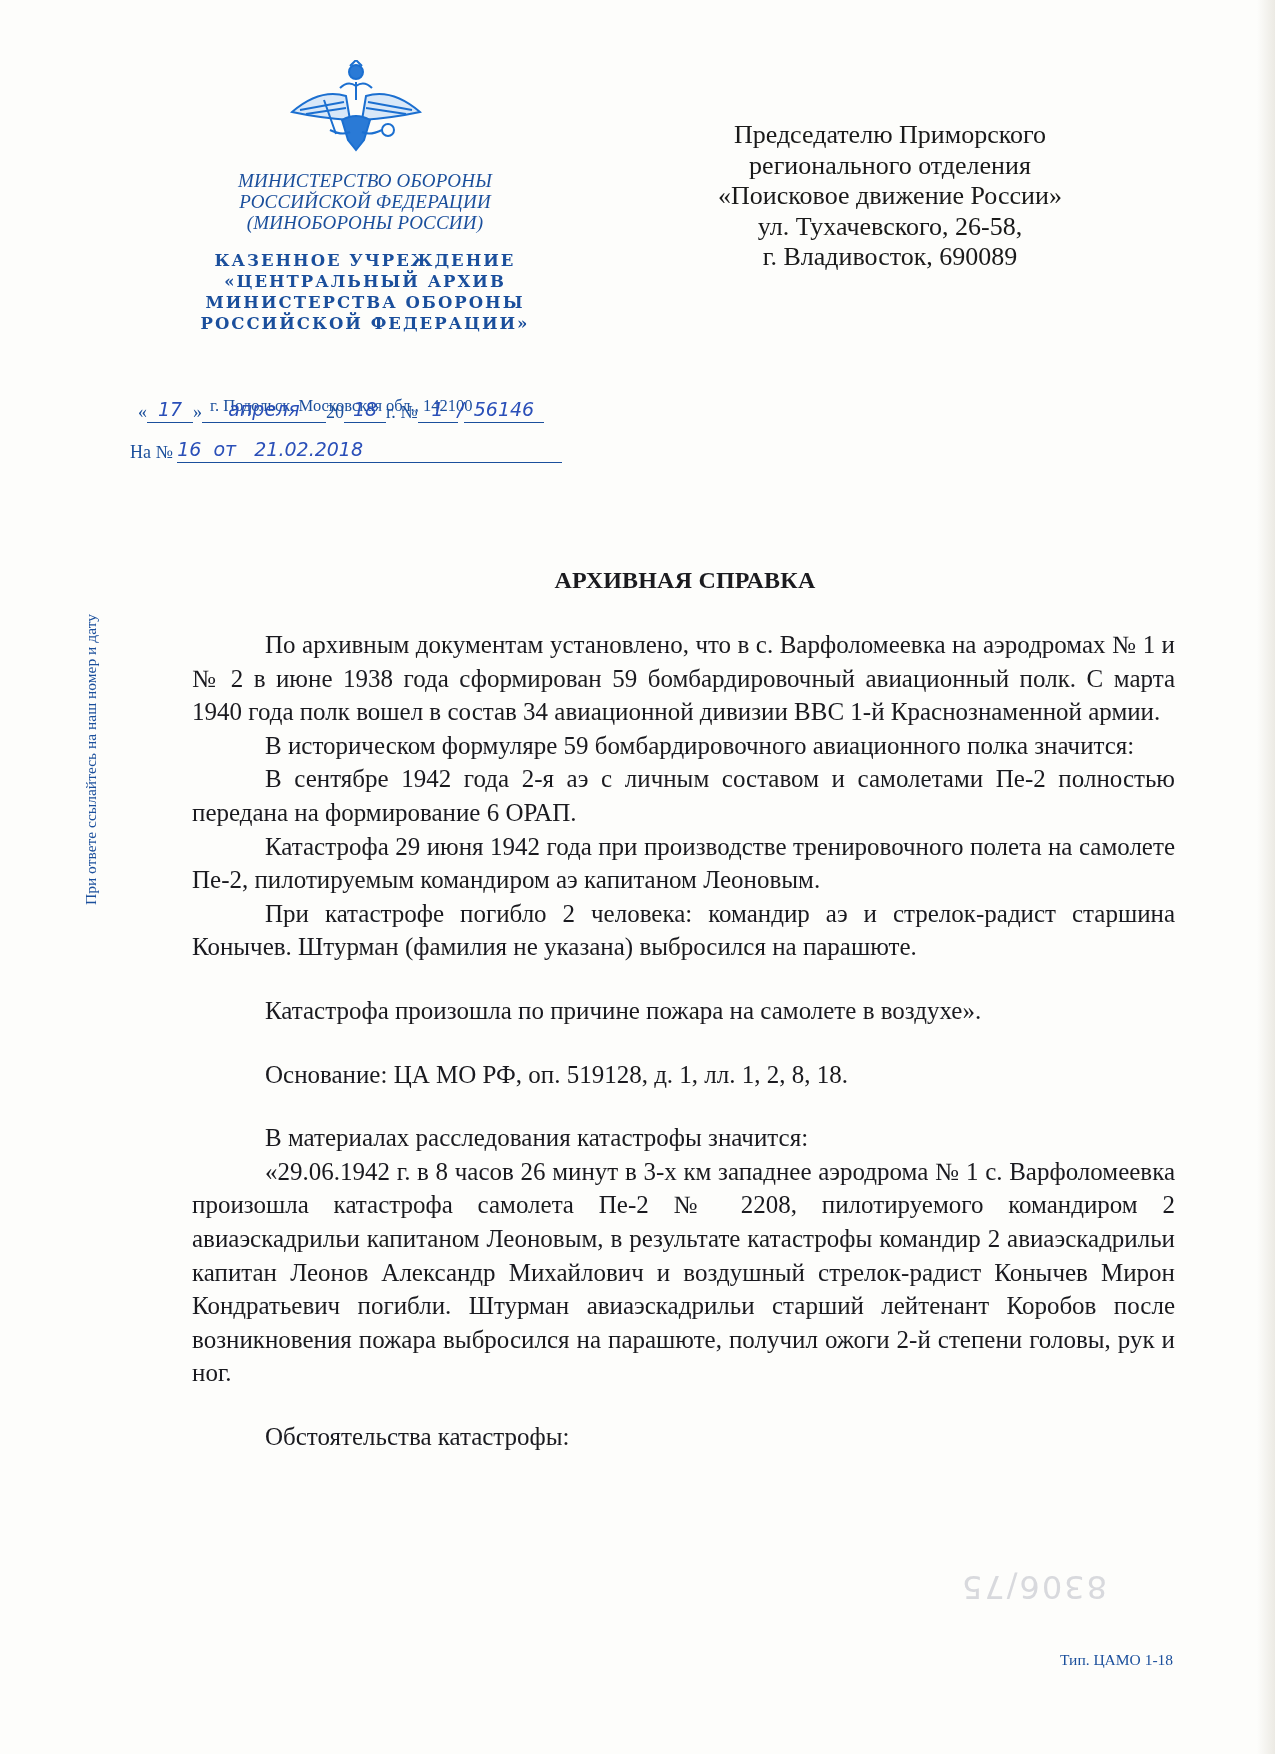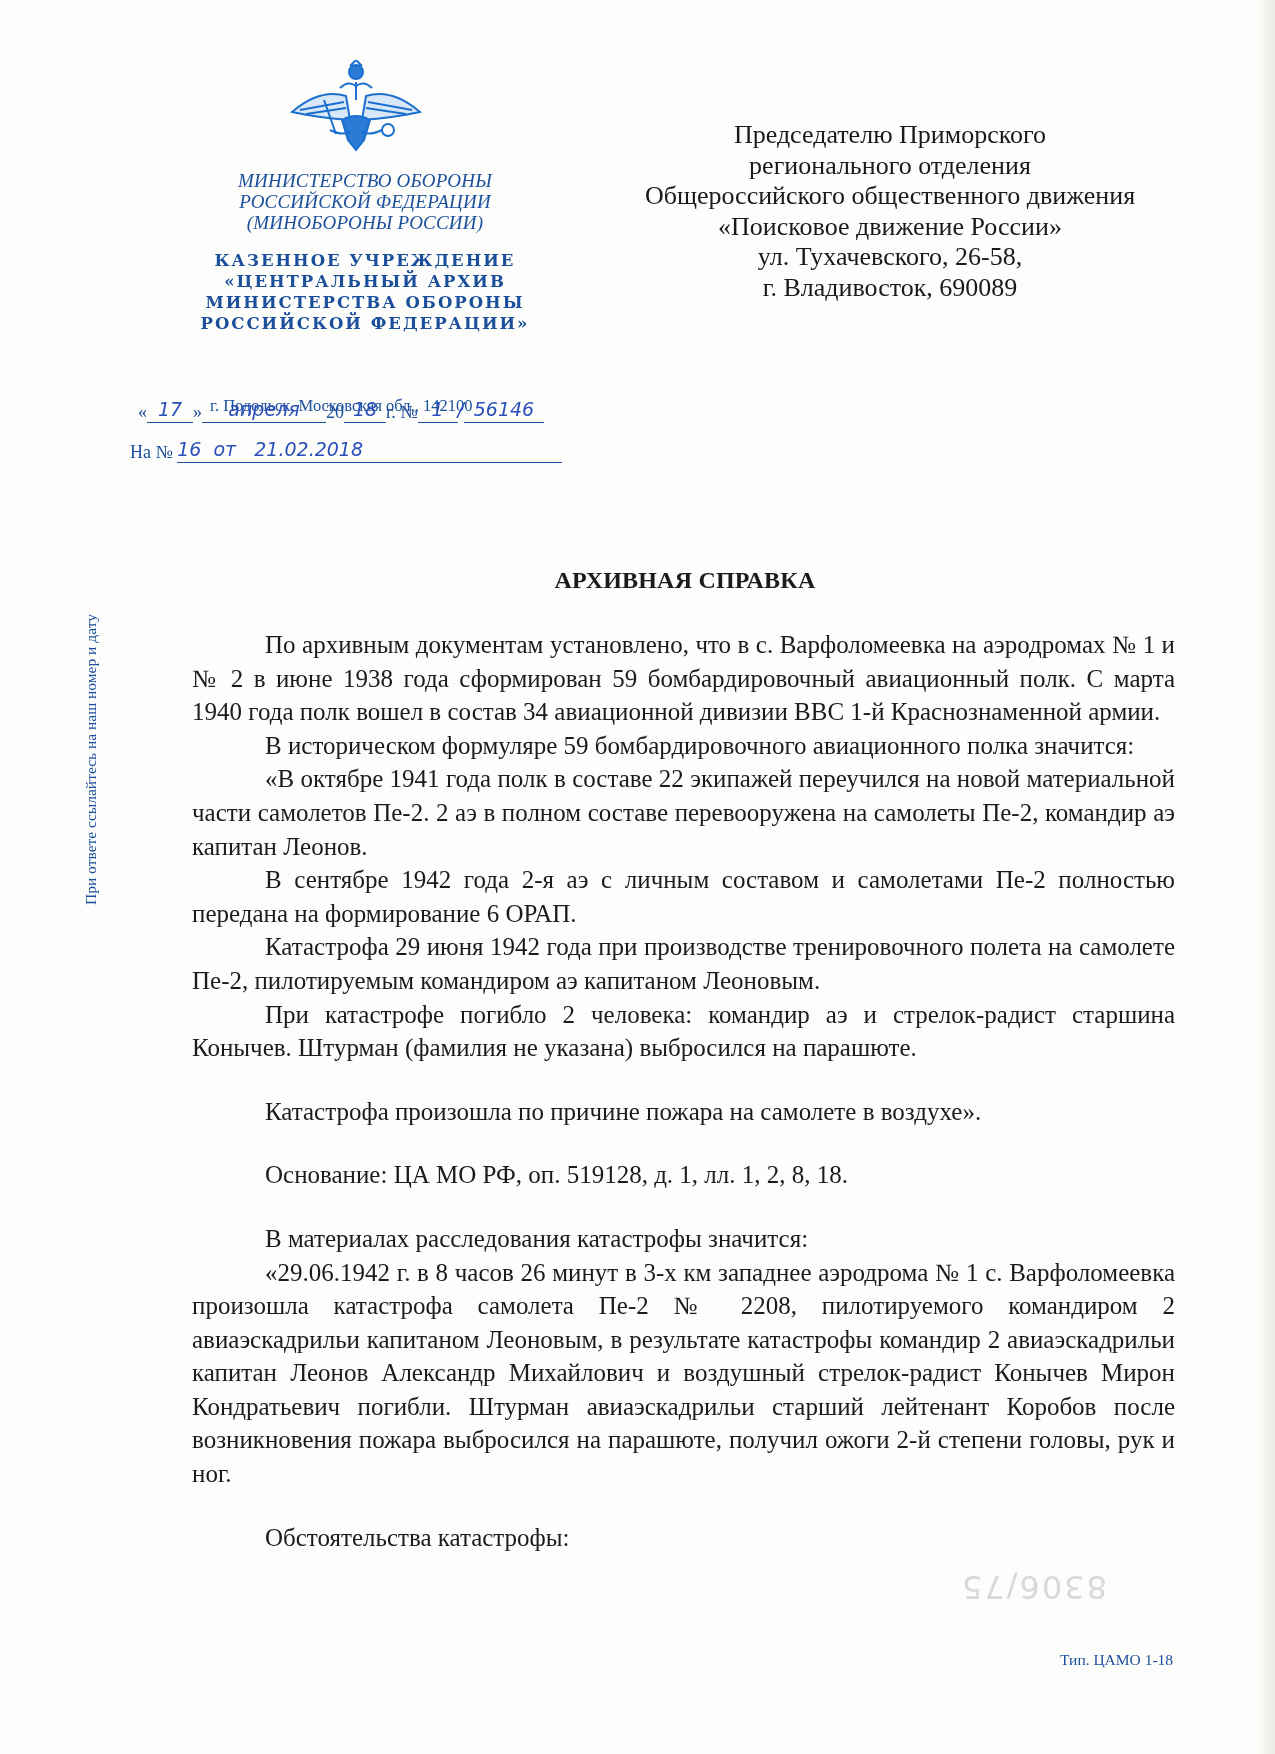--- a/index.html
+++ b/index.html
@@ -124,34 +124,32 @@
   </div>
   <div class="on-line">
     <span>На  №</span>
     <span class="field" style="width:385px; text-align:left"><span class="hw" style="white-space:pre">16  от   21.02.2018</span></span>
   </div>
 </div>
 
 <div class="recipient">
   <div>Председателю Приморского</div>
   <div>регионального отделения</div>
-  <div>Общероссийского общественного движения</div>
   <div>«Поисковое движение России»</div>
   <div>ул. Тухачевского, 26-58,</div>
   <div>г. Владивосток, 690089</div>
 </div>
 
 <div class="margin-note">При ответе ссылайтесь на наш номер и дату</div>
 
 <div class="doc-title">АРХИВНАЯ СПРАВКА</div>
 
 <div class="body-text">
   <p>По архивным документам установлено, что в с. Варфоломеевка на аэродромах № 1 и № 2 в июне 1938 года сформирован 59 бомбардировочный авиационный полк. С марта 1940 года полк вошел в состав 34 авиационной дивизии ВВС 1-й Краснознаменной армии.</p>
   <p>В историческом формуляре 59 бомбардировочного авиационного полка значится:</p>
-  <p>«В октябре 1941 года полк в составе 22 экипажей переучился на новой материальной части самолетов Пе-2. 2 аэ в полном составе перевооружена на самолеты Пе-2, командир аэ капитан Леонов.</p>
   <p>В сентябре 1942 года 2-я аэ с личным составом и самолетами Пе-2 полностью передана на формирование 6 ОРАП.</p>
   <p>Катастрофа 29 июня 1942 года при производстве тренировочного полета на самолете Пе-2, пилотируемым командиром аэ капитаном Леоновым.</p>
   <p>При катастрофе погибло 2 человека: командир аэ и стрелок-радист старшина Конычев. Штурман (фамилия не указана) выбросился на парашюте.</p>
   <p class="left">Катастрофа произошла по причине пожара на самолете в воздухе».</p>
   <p class="left">Основание: ЦА МО РФ, оп. 519128, д. 1, лл. 1, 2, 8, 18.</p>
   <p class="left">В материалах расследования катастрофы значится:</p>
   <p>«29.06.1942 г. в 8 часов 26 минут в 3-х км западнее аэродрома № 1 с. Варфоломеевка произошла катастрофа самолета Пе-2 № 2208, пилотируемого командиром 2 авиаэскадрильи капитаном Леоновым, в результате катастрофы командир 2 авиаэскадрильи капитан Леонов Александр Михайлович и воздушный стрелок-радист Конычев Мирон Кондратьевич погибли. Штурман авиаэскадрильи старший лейтенант Коробов после возникновения пожара выбросился на парашюте, получил ожоги 2-й степени головы, рук и ног.</p>
   <p class="left">Обстоятельства катастрофы:</p>
 </div>
 

